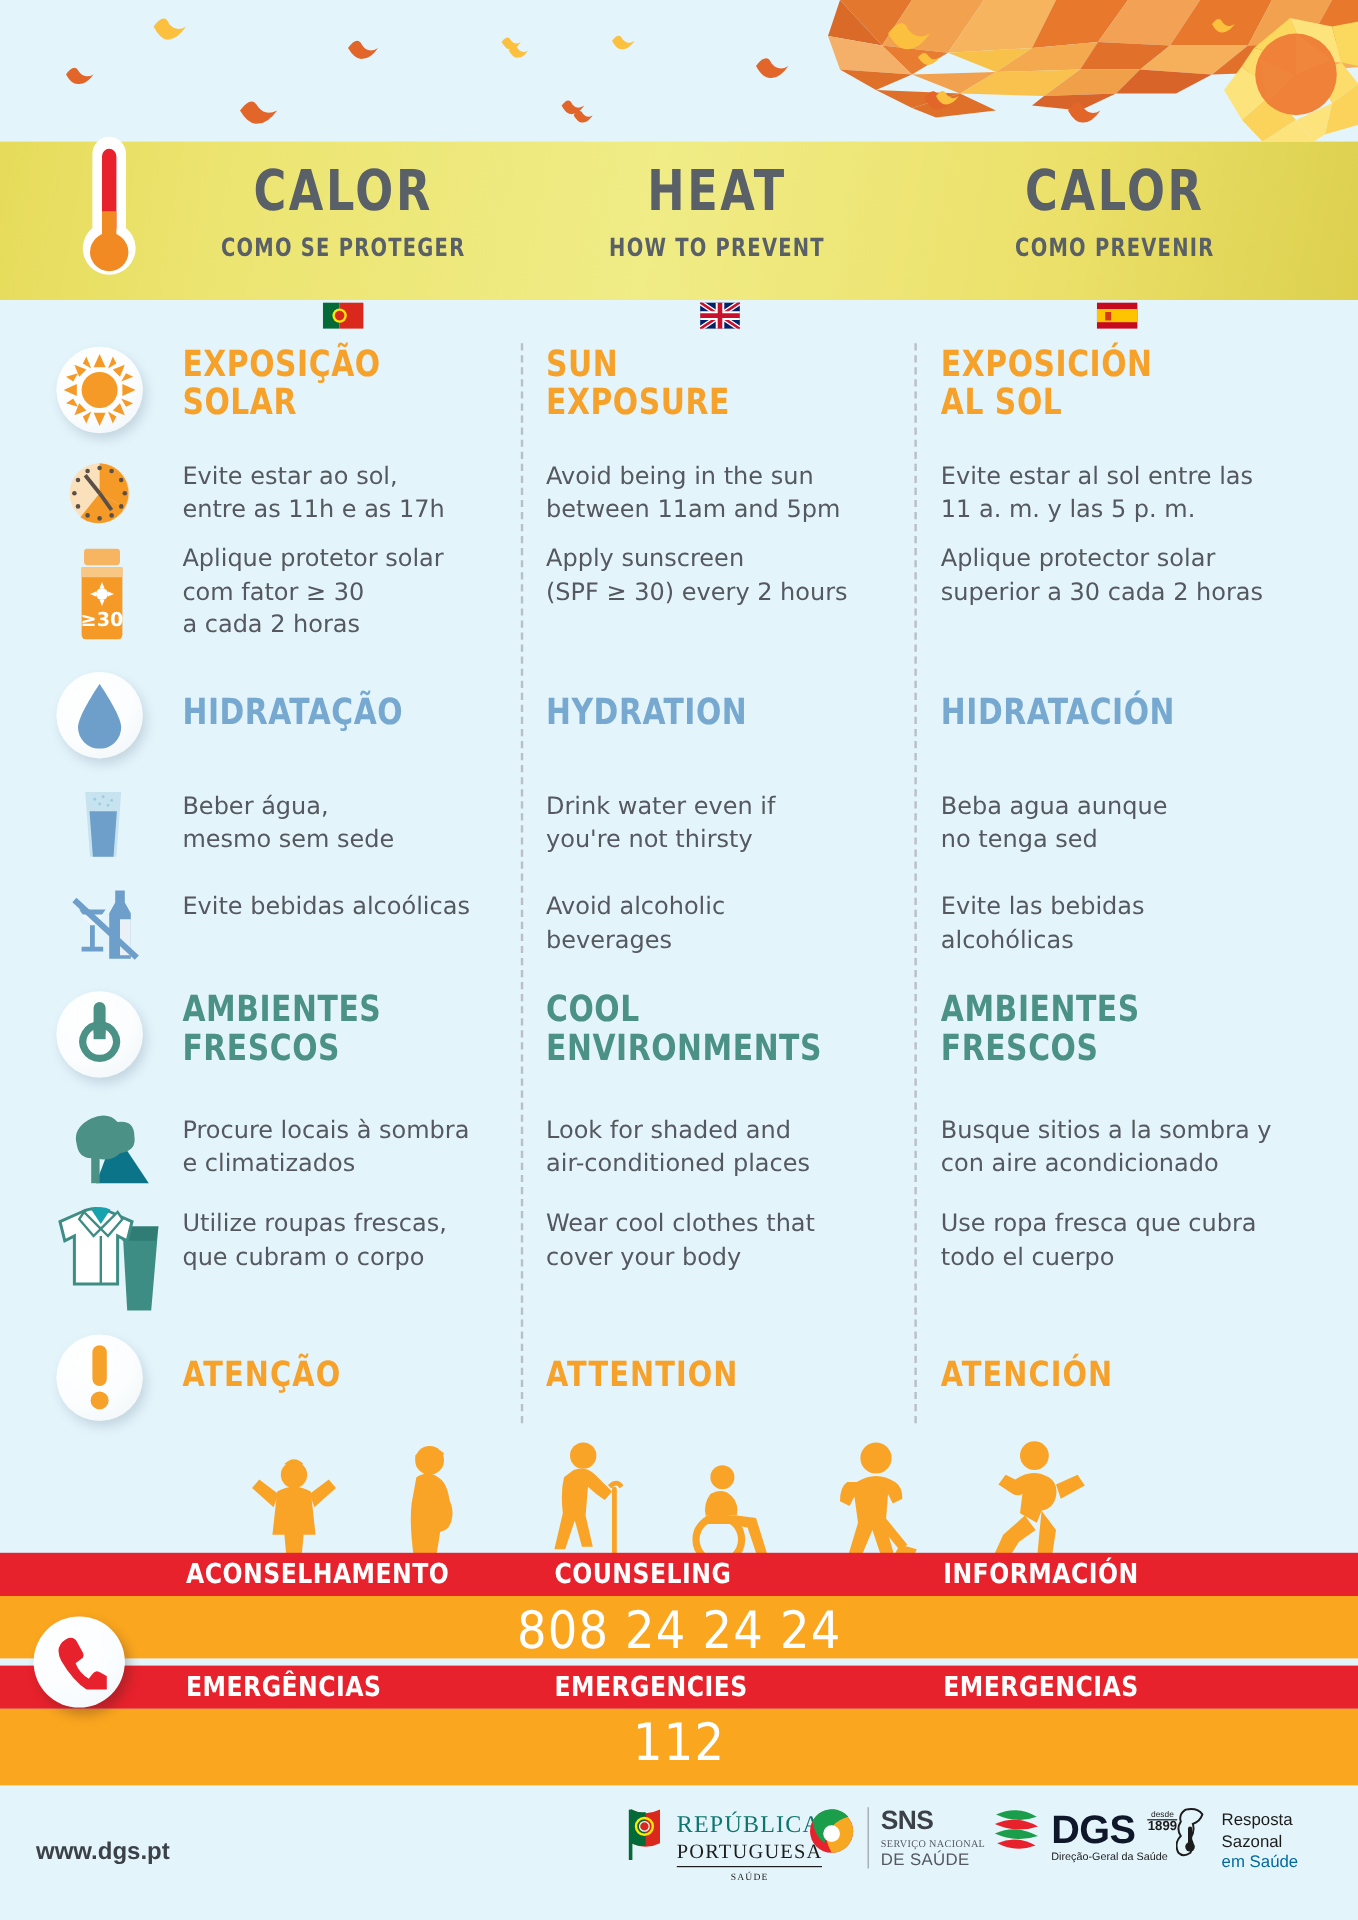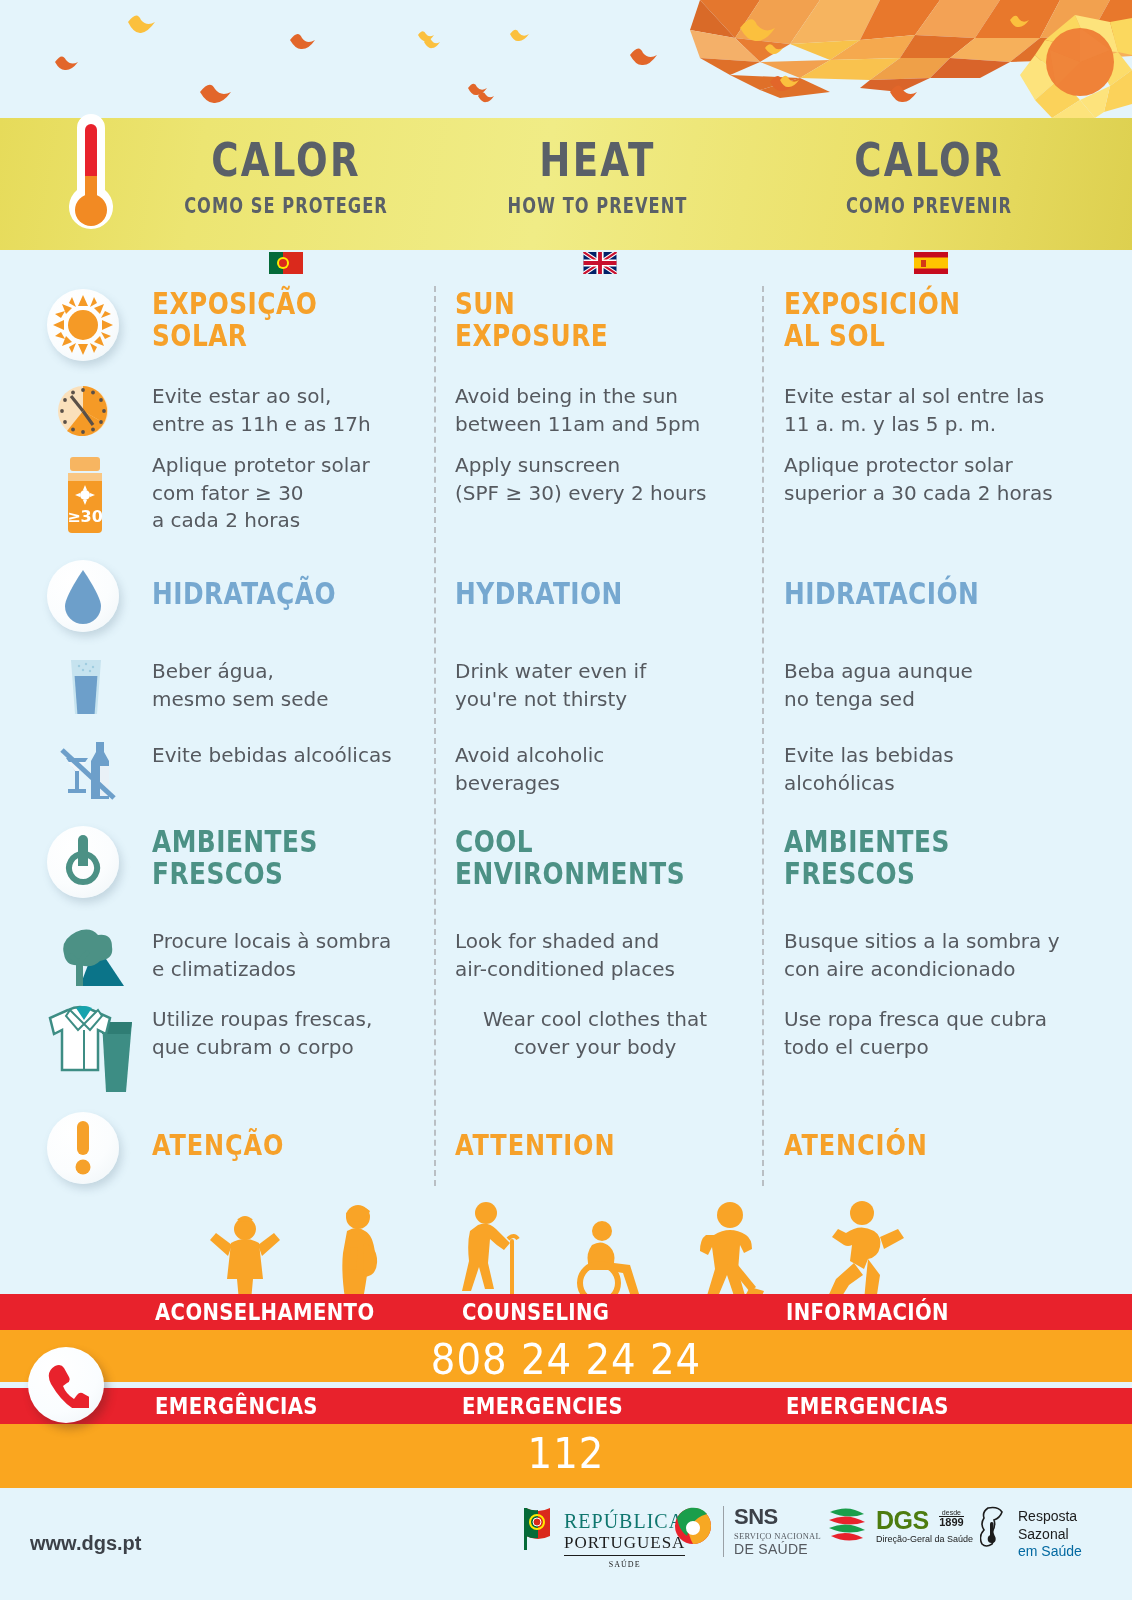--- a/index.html
+++ b/index.html
@@ -414,21 +414,21 @@
       <polygon points="62,22 92,22 90,34 62,34" fill="#2f7d74"></polygon>
       <path d="M28 10 q12-6 24 0 l18 8 l-4 16 l-8-4 v40 h-36 v-40 l-8 4 l-4-16z" fill="#ffffff" stroke="#3d8d84" stroke-width="2.5"></path>
       <path d="M36 8 l8 12 l8-12 q-8-4 -16 0z" fill="#16a3ad"></path>
       <path d="M30 10 l14 14 l-6 6 l-12-14z" fill="#ffffff" stroke="#3d8d84" stroke-width="2"></path>
       <path d="M58 10 l-14 14 l6 6 l12-14z" fill="#ffffff" stroke="#3d8d84" stroke-width="2"></path>
       <line x1="44" y1="30" x2="44" y2="70" stroke="#3d8d84" stroke-width="2"></line>
     </svg>
   </div>
   <div class="body-txt col c1" style="top:1006px; white-space:pre-line;">Utilize roupas frescas,
 que cubram o corpo</div>
-  <div class="body-txt col c2" style="top:1006px; white-space:pre-line;text-align:center;">Wear cool clothes that
+  <div class="body-txt col c2" style="top:1006px; white-space:pre-line;">Wear cool clothes that
 cover your body</div>
   <div class="body-txt col c3" style="top:1006px; white-space:pre-line;">Use ropa fresca que cubra
 todo el cuerpo</div>
 
   <div class="badge" style="left:47px; top:1112px;">
     <svg width="24" height="58" viewBox="0 0 24 58">
       <rect x="6" y="2" width="12" height="34" rx="6" fill="#f6a12a"></rect>
       <circle cx="12" cy="48" r="7.5" fill="#f6a12a"></circle>
     </svg>
   </div>
@@ -549,21 +549,21 @@
     </div>
 
     <div class="logo" style="left:826px;">
       <svg width="42" height="40" viewBox="0 0 42 40" style="float:left;">
         <path d="M4 6 q18-8 34 2 q-16 6 -34 -2z" fill="#1a9e4b"></path>
         <path d="M3 14 q18-8 36 2 q-18 6 -36 -2z" fill="#e8222c"></path>
         <path d="M3 22 q18-8 36 2 q-18 6 -36 -2z" fill="#1a9e4b"></path>
         <path d="M5 30 q16-7 32 2 q-16 6 -32 -2z" fill="#e8222c"></path>
       </svg>
       <div style="float:left; margin-left:8px; padding-top:2px;">
-        <span style="font-size:25px; font-weight:700; color:#4d7c0f; letter-spacing:-0.5px; line-height:1; display:inline-block;">DGS</span>
+        <span style="font-size:33px; font-weight:700; color:#0f172a; letter-spacing:-0.5px; line-height:1; display:inline-block;">DGS</span>
         <span style="display:inline-block; vertical-align:top; margin-left:6px; text-align:center; line-height:1.05; padding-top:1px;">
           <span style="font-size:7px; color:#1c1c1c; display:block; border-bottom:1px solid #1c1c1c;">desde</span>
           <span style="font-size:11px; font-weight:700; color:#1c1c1c; display:block;">1899</span>
         </span>
         <div style="font-size:9px; color:#1c1c1c; margin-top:1px;">Direção-Geral da Saúde</div>
       </div>
     </div>
 
     <div class="logo" style="left:980px;">
       <svg width="30" height="44" viewBox="0 0 30 44" style="float:left;">

